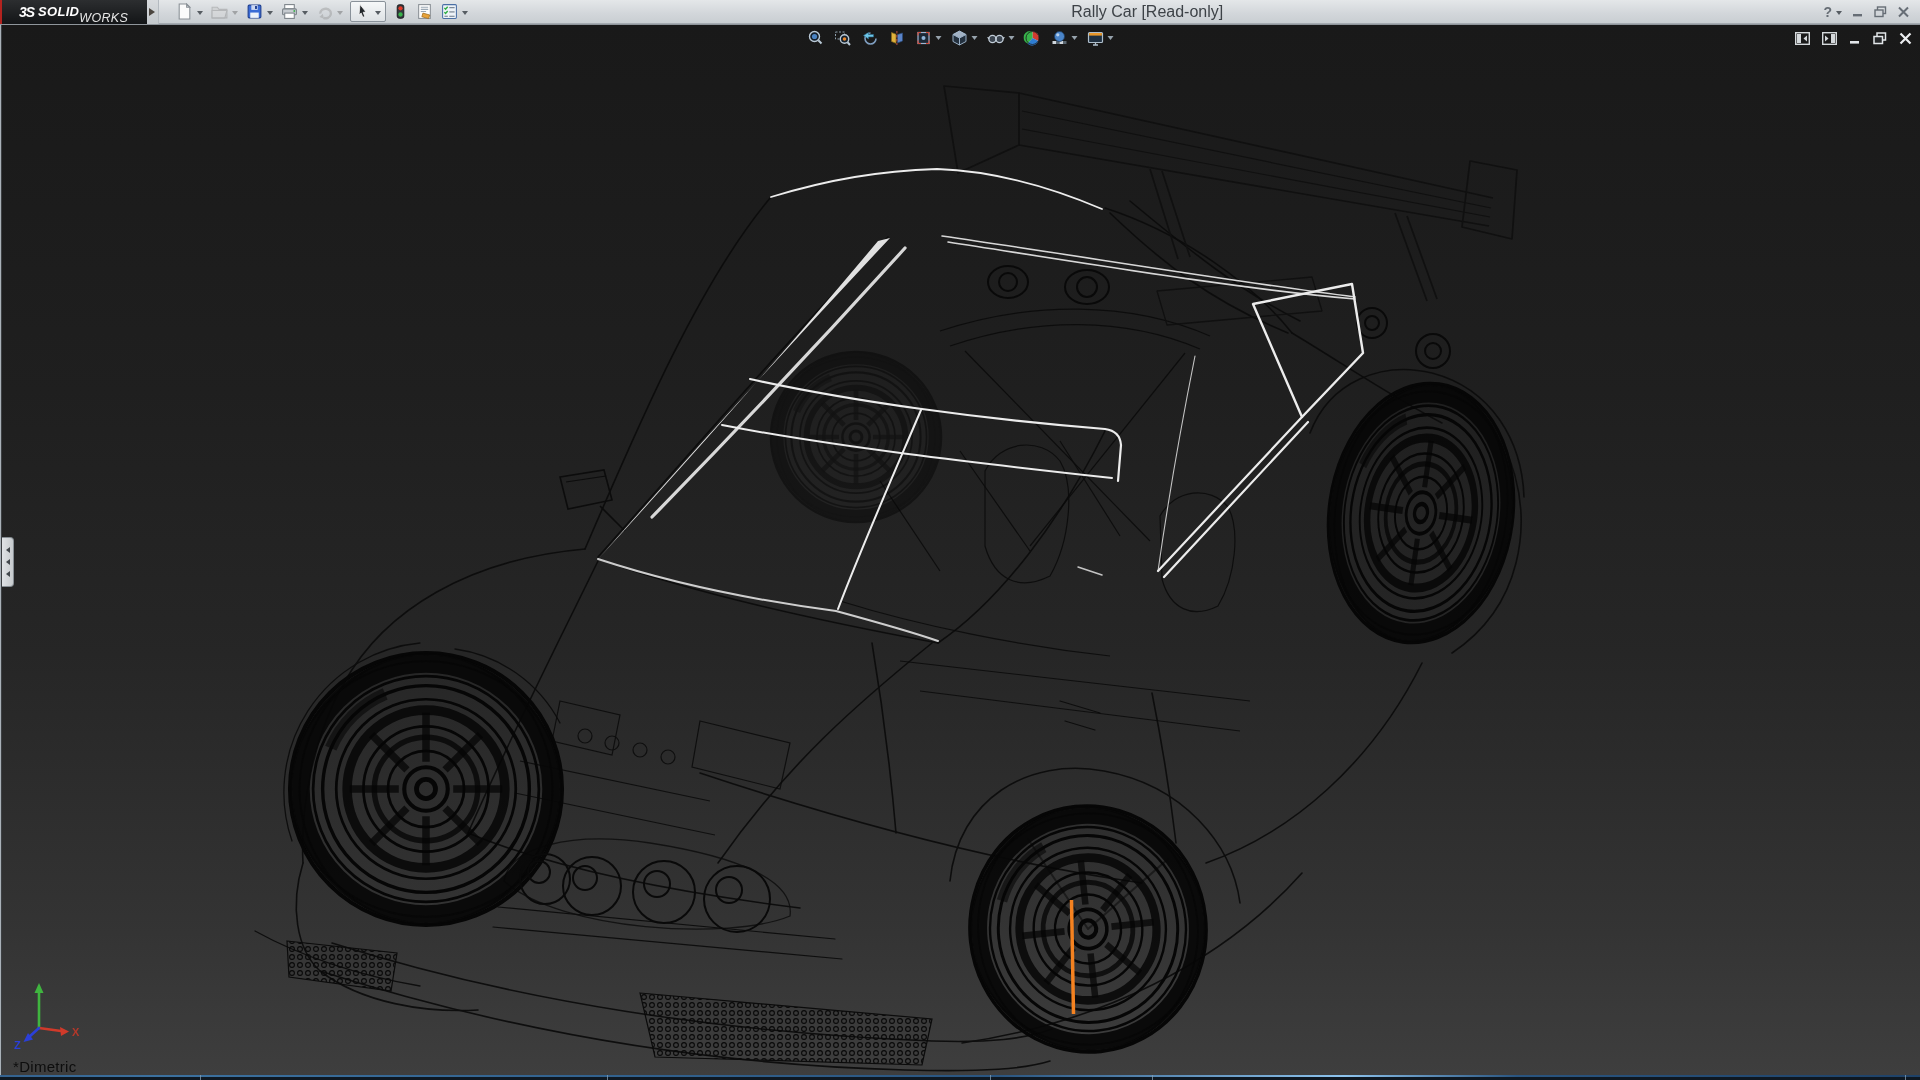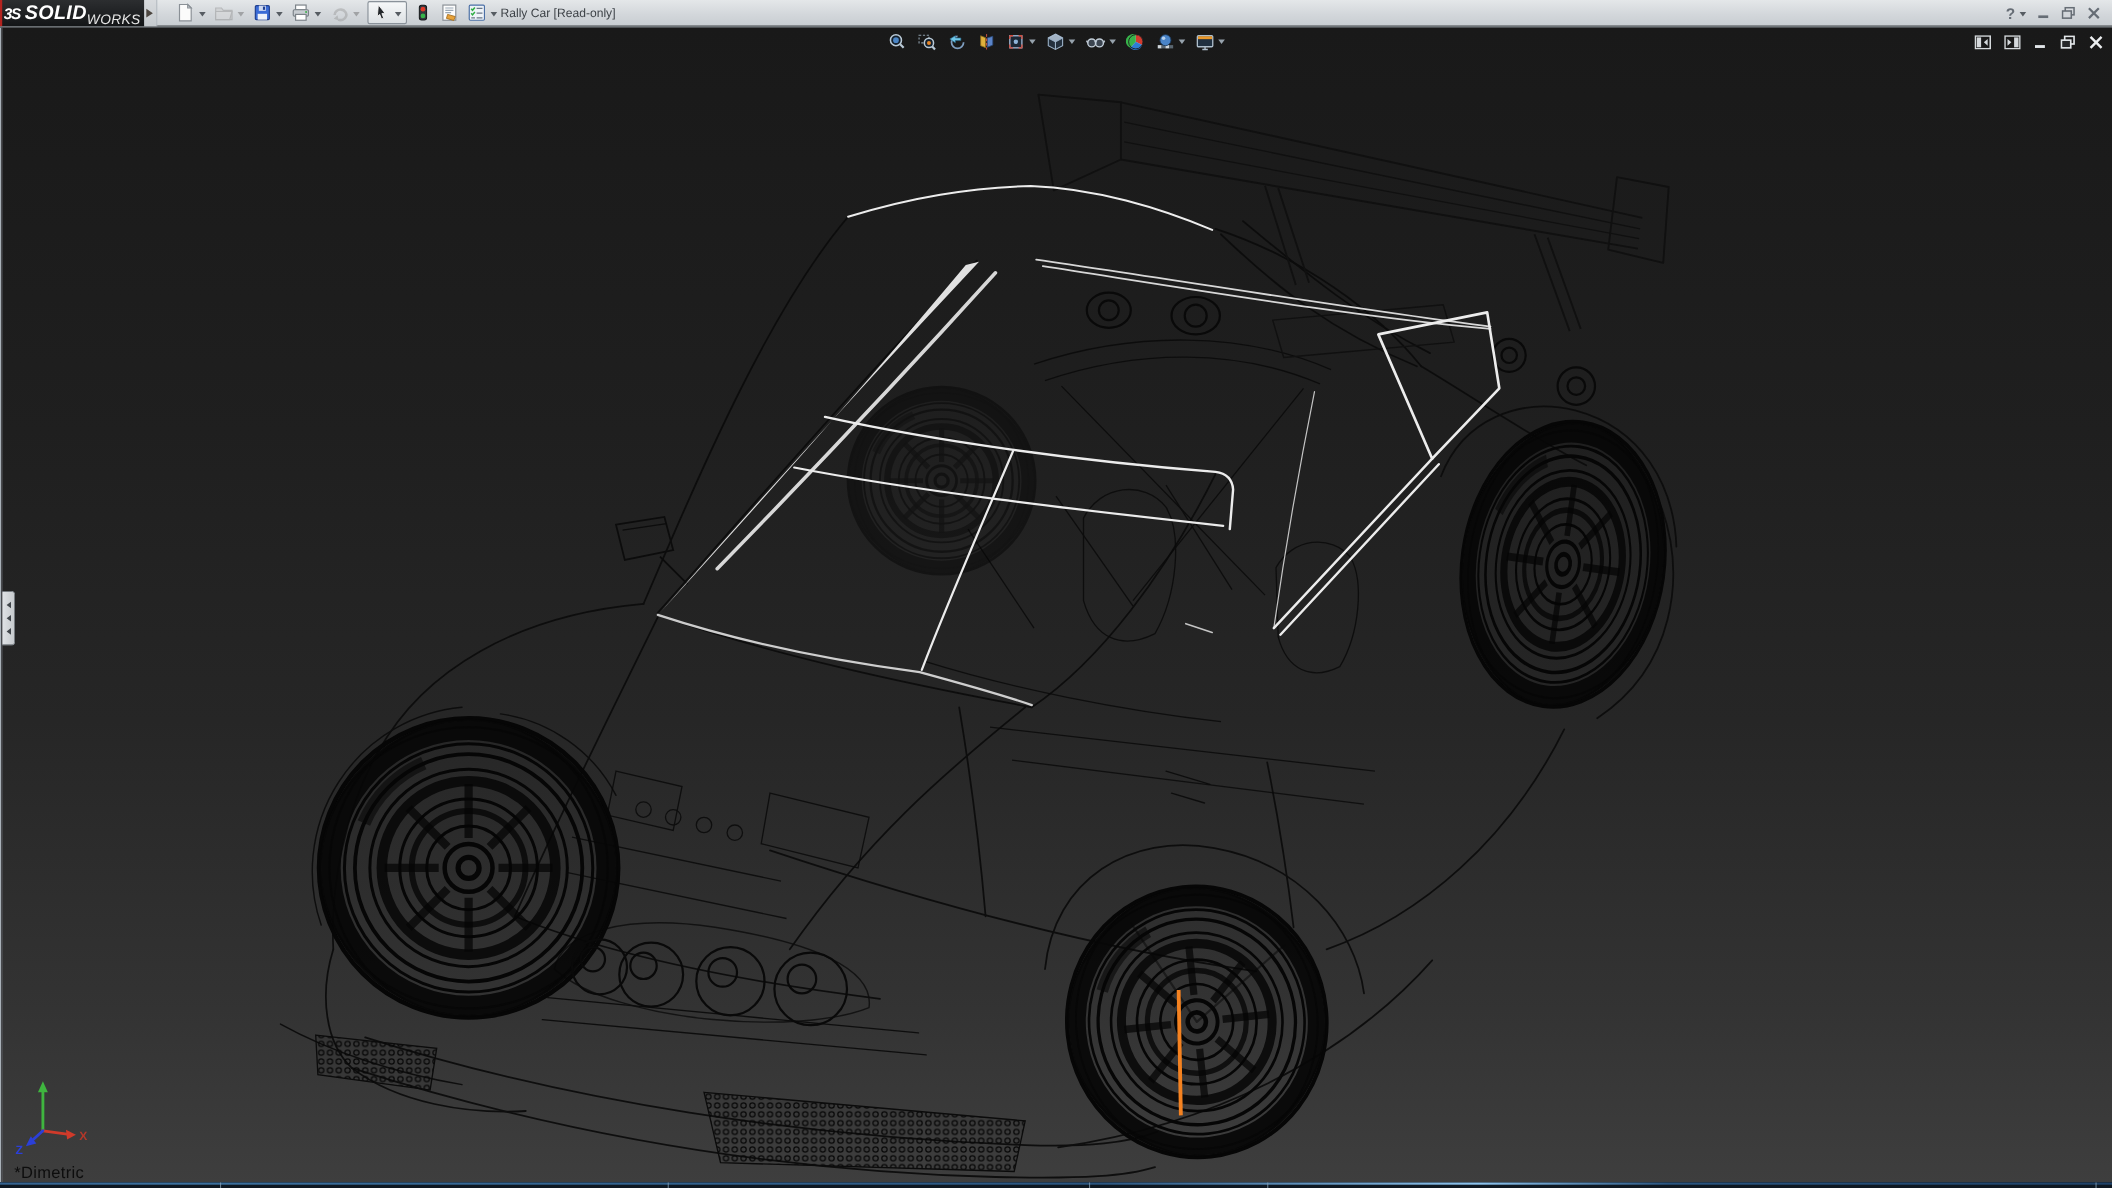--- a/index.html
+++ b/index.html
@@ -4,41 +4,41 @@
 <style>
   * { margin:0; padding:0; box-sizing:border-box; user-select:none; }
   html,body { width:1920px; height:1080px; overflow:hidden; background:#000;
               font-family:"Liberation Sans","DejaVu Sans",sans-serif; }
   #app { position:absolute; inset:0; }
 
   
   #titlebar { position:absolute; left:0; top:0; width:1920px; height:24px;
     background:linear-gradient(#e4e7e9,#d2d6da 60%,#c9ced2);
     border-bottom:1px solid #a4aab0; display:flex; align-items:center; }
-  #logo { position:relative; width:131px; height:24px; flex:0 0 auto;
+  #logo { position:relative; width:147px; height:24px; flex:0 0 auto;
     background:linear-gradient(#2c2e30,#131517); display:flex; align-items:center;
     justify-content:center; color:#fff; }
   #logo .redline { position:absolute; left:0; top:0; width:2px; height:24px; background:#b3231f; }
   #logo .glyph { font-style:italic; font-weight:bold; font-size:14px; margin-right:4px; letter-spacing:-1px; }
-  #logo .b { font-weight:bold; font-size:18px; font-style:italic; letter-spacing:.3px; }
+  #logo .b { font-weight:bold; font-size:13px; font-style:italic; letter-spacing:.3px; }
   #logo .l { font-weight:normal; font-size:12.5px; font-style:italic; color:#e6e6e6; letter-spacing:.3px;margin-top:12px; }
   #flyout { width:12px; height:24px; display:flex; align-items:center; justify-content:center;
     background:linear-gradient(#d8dbde,#c4c9cd); border-right:1px solid #b4bac0; }
   #flyout .tri { width:0; height:0; border:4px solid transparent; border-left:6px solid #4c4640; margin-left:3px; }
 
   #main-toolbar { display:flex; align-items:center; height:24px; padding-left:14px; gap:2px; }
   .tbtn { display:inline-flex; align-items:center; height:22px; padding:0 3px; border-radius:2px; }
   .tbtn svg { display:block; }
   .tbtn.disabled { opacity:.42; filter:grayscale(1); }
   .dd { width:0; height:0; border-left:3px solid transparent; border-right:3px solid transparent;
         border-top:4px solid #565c62; margin-left:4px; margin-top:2px; }
   .selbox { display:inline-flex; align-items:center; height:21px; padding:0 4px; margin:0 2px;
     border:1px solid #8a929a; border-radius:2px; background:linear-gradient(#f6f8f9,#dde1e4); }
 
-  #title-area { flex:1; font-size:11px; color:#3d4247; padding-top:1px; }
+  #title-area { flex:1; text-align:center; font-size:16px; color:#3d4247; padding-top:1px; }
 
   #win-controls { display:flex; align-items:center; gap:10px; padding-right:10px; }
   #win-controls .wbtn { display:inline-flex; align-items:center; color:#666d75; }
   #win-controls .help { font-weight:bold; font-size:14px; }
 
   
   #viewport { position:absolute; left:0; top:24px; width:1920px; height:1051px;
     background:linear-gradient(180deg,#191919 0%,#1f1f1f 35%,#262626 60%,#333333 85%,#3e3e3e 100%);
     border-top:1px solid #8f959b; overflow:hidden; }
   #viewport .leftborder { position:absolute; left:0; top:0; width:2px; height:100%;

